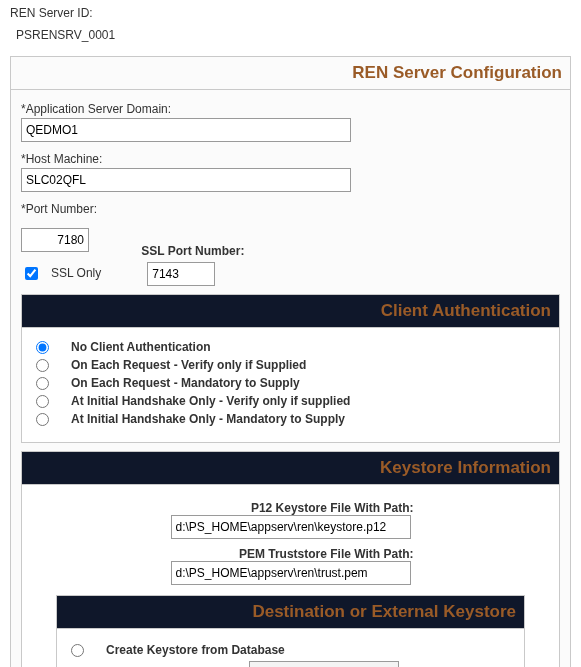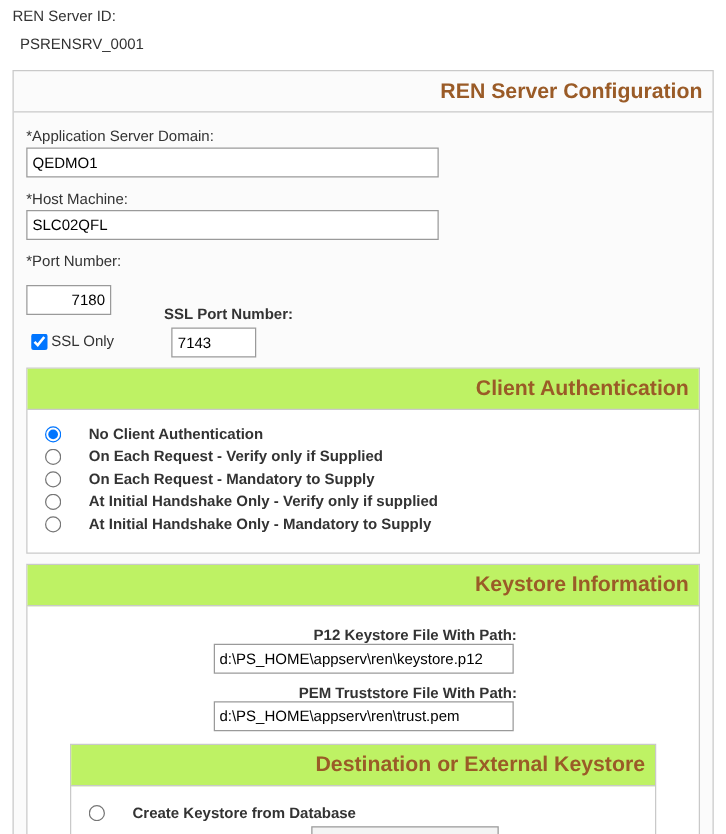--- a/index.html
+++ b/index.html
@@ -22,36 +22,36 @@
   .panel-bar {
     border-bottom: 1px solid #c9c9c9;
     padding: 6px 8px;
     color: #9a5b27;
     font-weight: bold;
     font-size: 17px;
     text-align: right;
   }
   .panel-body { padding: 6px 10px 12px 10px; }
   .inner-panel { border:1px solid #c9c9c9; background:#fff; margin: 8px 0 0 0; }
-  .inner-panel .panel-bar { background:#bef264; }
+  .inner-panel .panel-bar { background:#0f172a; }
   .inner-panel .panel-body { padding: 8px 14px 12px 14px; }
   .field-row { margin: 6px 0 2px 0; }
   .req::before { content:"*"; }
   input[type="text"], input[type="password"] {
     border: 1px solid #9a9a9a;
     padding: 2px 4px;
     font-size: 12px;
     font-family: inherit;
     height: 18px;
     box-sizing: content-box;
   }
   .w-wide { width: 320px; }
   .w-port { width: 58px; text-align: right; }
   .w-sslport { width: 58px; text-align: left; margin-left: 6px;}
-  .row-flex { display:flex; align-items:center; gap:0; }
+  .row-flex { display:flex; align-items:center; gap:10px; }
   .ssl-row { display:flex; align-items:center; gap: 40px; margin-top:8px;}
   .ssl-port-block { display:flex; flex-direction:column; }
   .ssl-port-block .lbl { font-weight:bold; margin-bottom:4px;}
   .radio-line { display:flex; align-items:center; gap:6px; margin: 4px 0; }
   .radio-line input[type=radio]{ margin:0; }
   .radio-line .lbl { font-weight:bold;padding-left:16px; }
   .kv-row { display:flex; align-items:center; margin:8px 0;flex-direction:column; }
   .kv-row .k { width: 256px; text-align:right; font-weight:bold; padding-right:10px; }
   .kv-row .v input { width: 230px; }
   .cert-row { display:flex; align-items:center; margin-left: 40px; gap:8px; margin-top:2px;}

